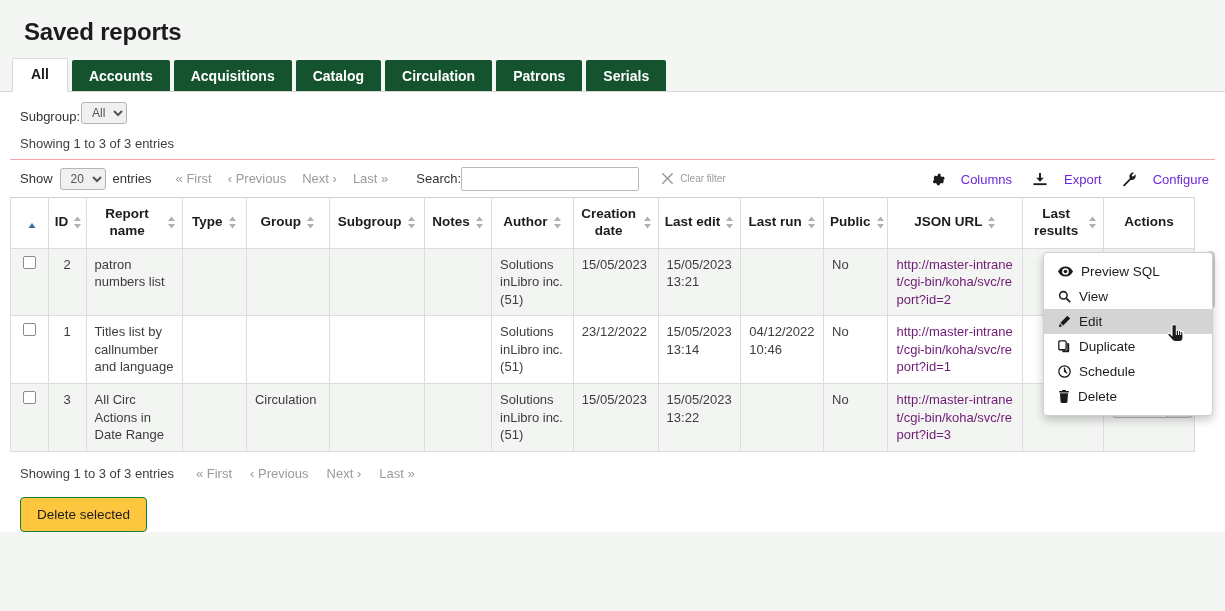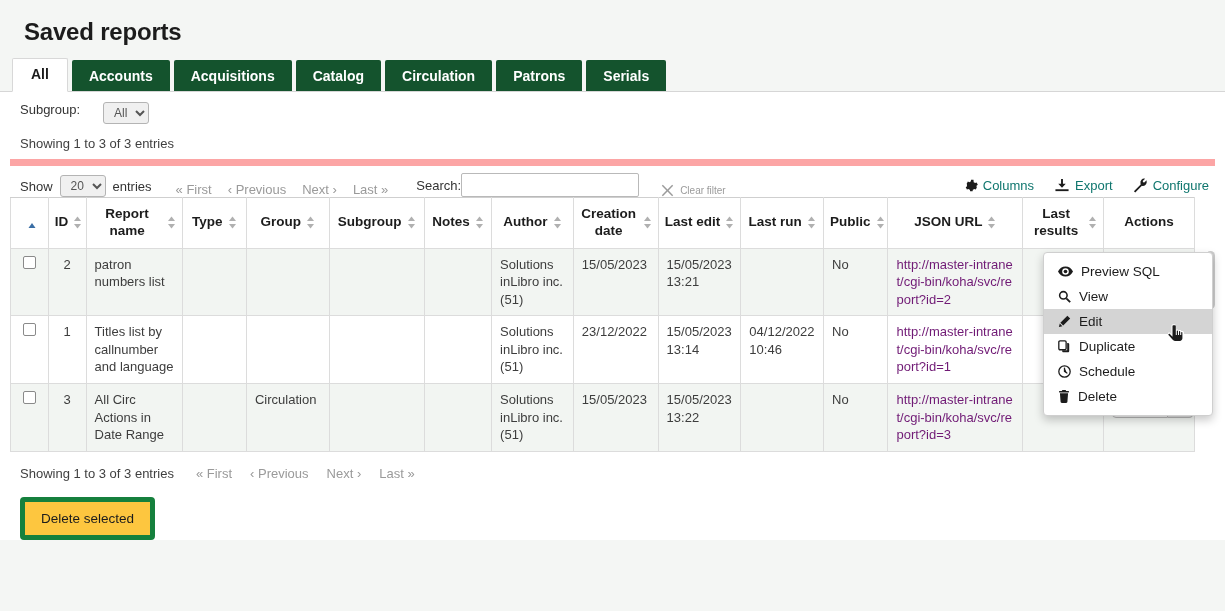--- a/index.html
+++ b/index.html
@@ -53,21 +53,21 @@
     position: absolute;
     left: 0; right: 0; bottom: 0;
     height: 1px;
     background: #d6d6d6;
   }
 
   
   .panel { background: #ffffff; padding: 0 0 0 0; position: relative; z-index: 1; }
 
   .subgroup-row {
-    display: flex; align-items: flex-start; gap: 23px;
+    display: flex; align-items: flex-end; gap: 1px;
     padding: 10px 0 8px 20px;
     font-size: 13px;
     color: #333;
   }
   select.mini {
     font-family: "Liberation Sans", sans-serif;
     font-size: 12px;
     color: #555;
     background: #f0f0f0;
     border: 1px solid #b4b4b4;
@@ -79,24 +79,24 @@
   .entries-info {
     padding: 4px 0 8px 20px;
     font-size: 13px;
     color: #404040;
   }
 
   
   .dt-toolbar {
     position: relative;
     margin: 0 10px;
-    border-top: 7px solid #fca5a5;
+    border-top: 1px solid #fca5a5;
     height: 38px;
     display: flex;
-    align-items: flex-end;
+    align-items: center;
     padding: 0 2px 0 10px;
   }
   .dt-left { display: flex; align-items: center; gap: 7px; font-size: 13px; color: #333; }
   .dt-paging { display: flex; align-items: center; gap: 16px; margin-left: 24px; font-size: 13px; }
   .pg { color: #9a9a9a; cursor: default; white-space: nowrap; }
   .search-box { display: flex; align-items: center; margin-left: 28px; font-size: 13px; }
   .search-box input {
     width: 178px; height: 24px;
     border: 1px solid #b9b9b9;
     border-radius: 2px;
@@ -110,22 +110,22 @@
     color: #9b9b9b;
     display: flex; align-items: center; gap: 6px;
     font-size: 10px;
     cursor: pointer;
   }
   .dt-right {
     position: absolute; right: 6px; top: 0;
     height: 38px; display: flex; align-items: center; gap: 20px;
   }
   .dt-btn {
-    display: flex; align-items: center; gap: 5px;
-    font-size: 13px; color: #0f766e; cursor: pointer; font-weight: normal;
+    display: flex; align-items: center; gap: 16px;
+    font-size: 13px; color: #6d28d9; cursor: pointer; font-weight: normal;
   }
   .ico { display: inline-block; line-height: 0; }
 
   
   .table-scroll {
     margin: 0 10px;
     position: relative;
     overflow: visible;
   }
   table.dt {
@@ -230,21 +230,21 @@
     display: flex; align-items: center;
     padding: 14px 0 0 20px;
     gap: 22px;
     font-size: 13px;
     color: #404040;
   }
   .bottom-paging { display: flex; align-items: center; gap: 18px; }
   .btn-delete {
     margin: 16px 0 0 20px;
     background: #fdc63f;
-    border: 5px solid #15803d;
+    border: 1px solid #15803d;
     border-radius: 4px;
     color: #1c1c1c;
     font-size: 13.5px;
     font-family: "Liberation Sans", sans-serif;
     padding: 9px 16px;
     cursor: pointer;
   }
 
   
   .vscroll {

